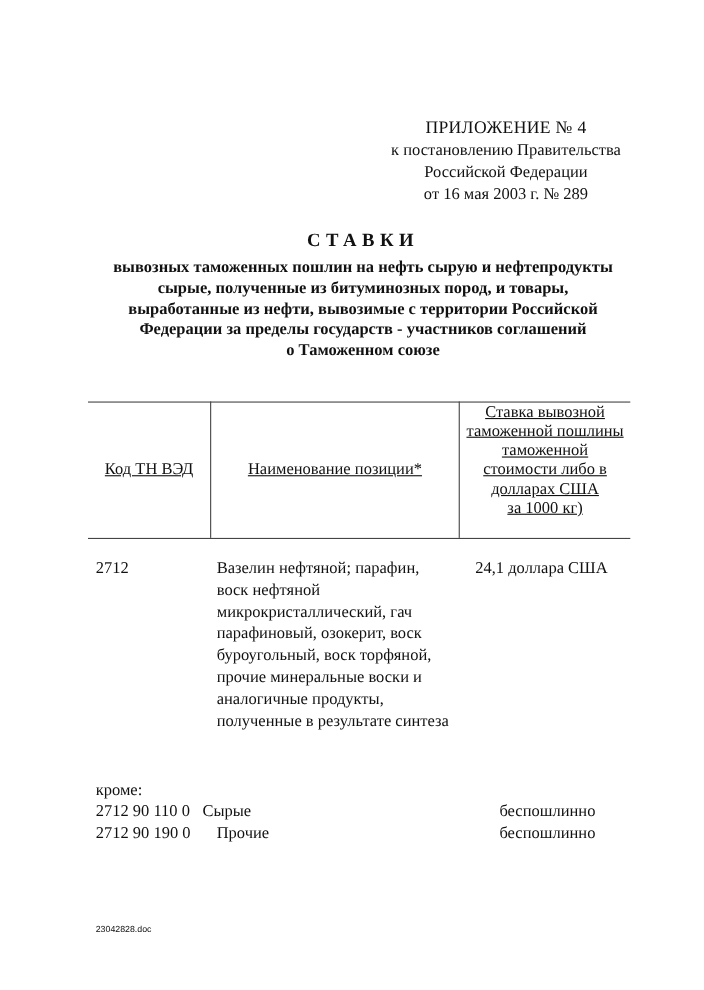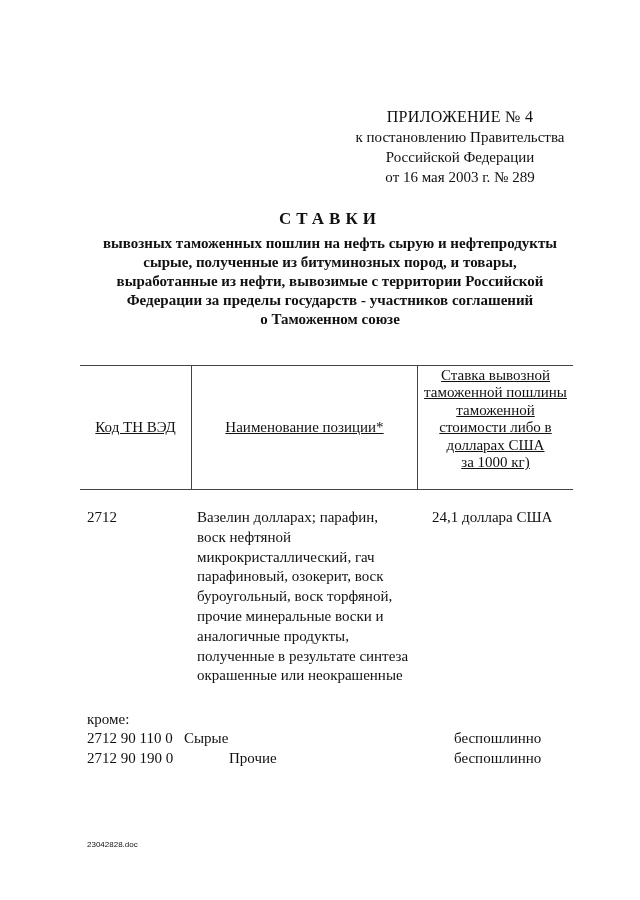--- a/index.html
+++ b/index.html
@@ -47,35 +47,34 @@
   <div>Ставка вывозной</div>
   <div>таможенной пошлины</div>
   <div>таможенной</div>
   <div>стоимости либо в</div>
   <div>долларах США</div>
   <div>за 1000 кг)</div>
 </div>
 
 <div class="cell" style="left:87px; top:508px;">2712</div>
 <div class="cell" style="left:197px; top:508px; width:230px;">
-  <div>Вазелин долларах; парафин,</div>
+  <div>Вазелин нефтяной; парафин,</div>
   <div>воск нефтяной</div>
   <div>микрокристаллический, гач</div>
   <div>парафиновый, озокерит, воск</div>
   <div>буроугольный, воск торфяной,</div>
   <div>прочие минеральные воски и</div>
   <div>аналогичные продукты,</div>
   <div>полученные в результате синтеза</div>
-  <div>окрашенные или неокрашенные</div>
 </div>
 <div class="cell" style="left:432px; top:508px;">24,1 доллара США</div>
 
 <div class="cell" style="left:87px; top:710px;">кроме:</div>
 
 <div class="cell" style="left:87px; top:729px;">2712 90 110 0</div>
 <div class="cell" style="left:184px; top:729px;">Сырые</div>
 <div class="cell" style="left:454px; top:729px;">беспошлинно</div>
 
 <div class="cell" style="left:87px; top:749px;">2712 90 190 0</div>
-<div class="cell" style="left:197px; top:749px;margin-left:32px;">Прочие</div>
+<div class="cell" style="left:197px; top:749px;">Прочие</div>
 <div class="cell" style="left:454px; top:749px;">беспошлинно</div>
 
 <div class="abs footer">23042828.doc</div>
 
 </body></html>

